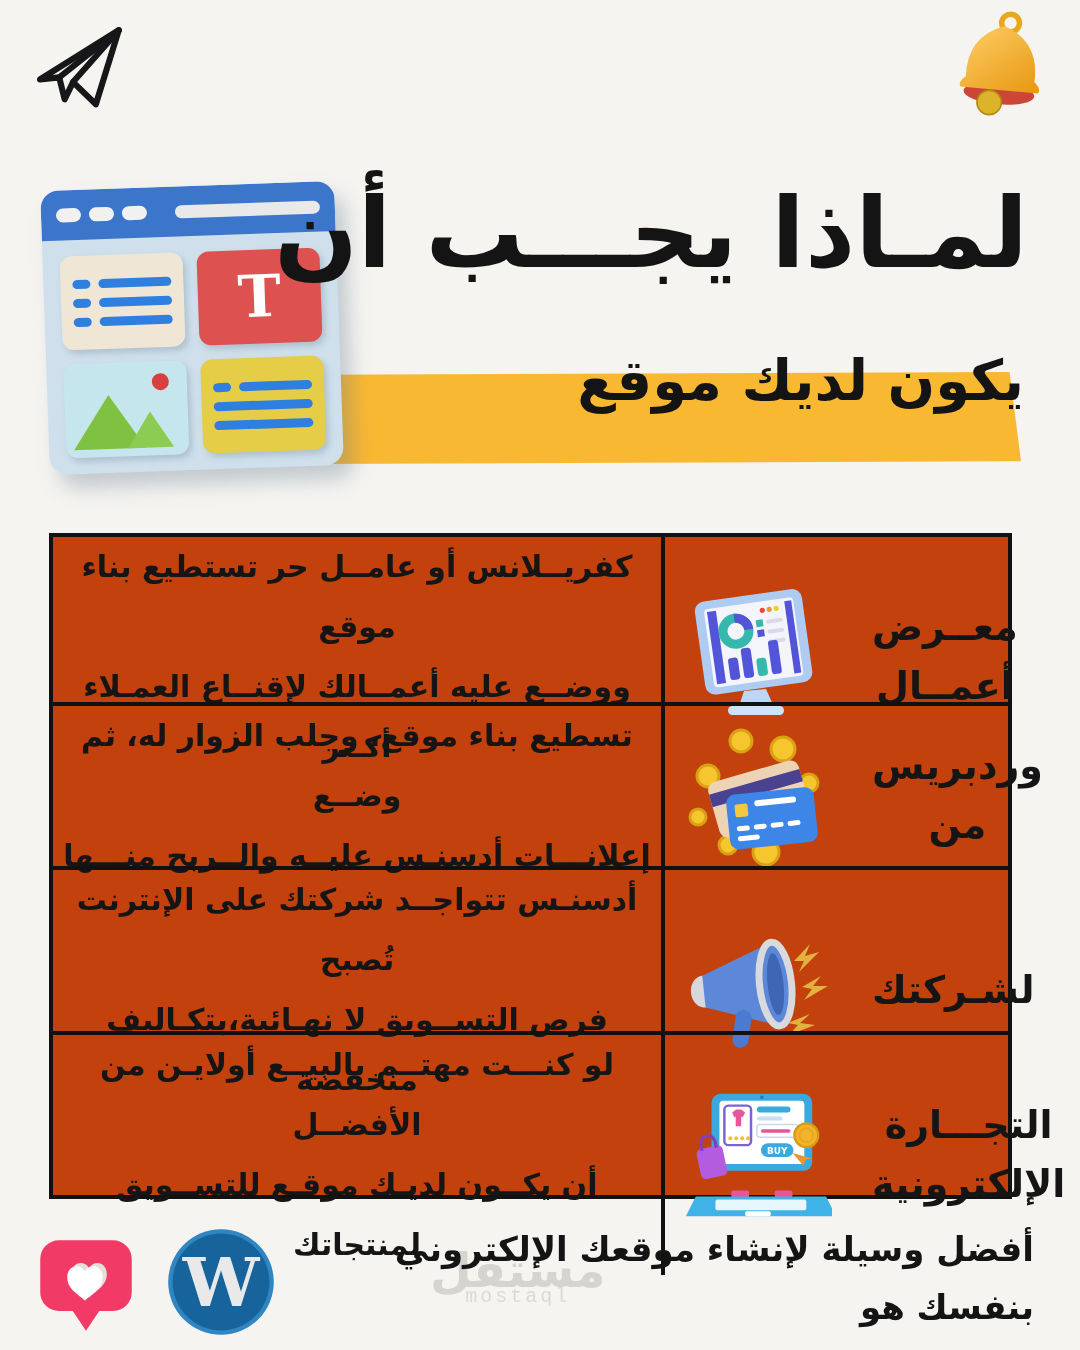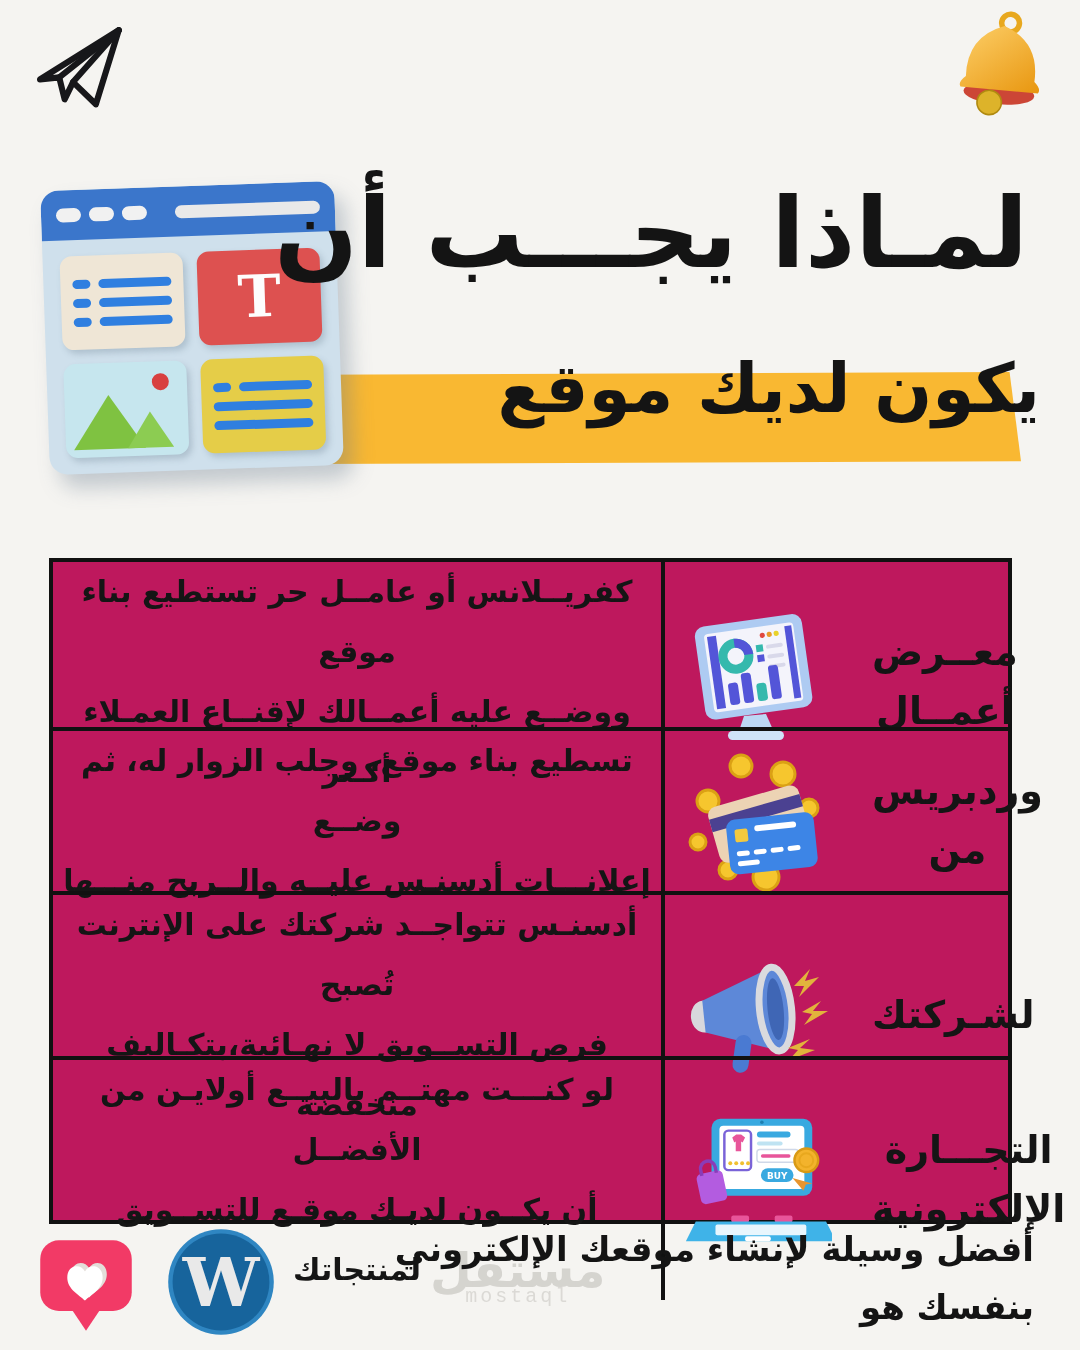--- a/index.html
+++ b/index.html
@@ -7,21 +7,21 @@
   .page { position:relative; width:1080px; height:1350px; margin:0 auto; background:#f5f4f1; overflow:hidden; }
 
   
   .plane { position:absolute; left:22px; top:14px; width:118px; height:112px; }
   .bell  { position:absolute; left:938px; top:8px; width:126px; height:122px; }
 
   
   .band { position:absolute; left:305px; top:372px; width:716px; height:92px; background:#F9B832; z-index:1;
           clip-path:polygon(0 3%, 98.4% 0, 100% 97%, 0.8% 100%); }
   .title1 { position:absolute; right:52px; top:172px; direction:rtl; font-size:98px; font-weight:bold; color:#141414; z-index:3; line-height:1.25; white-space:nowrap; }
-  .title2 { position:absolute; right:40px; top:344px; direction:rtl; font-size:68px; font-weight:bold; color:#141414; z-index:3; line-height:1.32; white-space:nowrap; }
+  .title2 { position:absolute; right:56px; top:344px; direction:rtl; font-size:56px; font-weight:bold; color:#141414; z-index:3; line-height:1.32; white-space:nowrap; }
 
   
   .bwin { position:absolute; left:45px; top:186px; width:294px; height:284px; transform:rotate(-2deg); z-index:2; }
   .bframe { width:100%; height:100%; background:#cfe0ec; border-radius:18px; overflow:hidden;
             box-shadow:10px 14px 20px rgba(100,120,140,0.35); }
   .bbar { height:50px; background:#3b76cb; display:flex; align-items:center; gap:8px; padding:0 15px; }
   .bdot { width:25px; height:14px; background:#f1f1f1; border-radius:8px; }
   .baddr { flex:1; height:13px; background:#e9e9e9; border-radius:7px; margin-left:20px; }
   .bbody { padding:16px 17px; display:grid; grid-template-columns:1fr 1fr; grid-template-rows:1fr 1fr; gap:14px;
            height:calc(100% - 50px); box-sizing:border-box; }
@@ -32,22 +32,22 @@
   .pill-l { flex:1; height:9px; background:#2f7fe0; border-radius:5px; }
   .card-text { background:#dd5150; display:flex; align-items:center; justify-content:center; color:#fdfdfd;
                font-family:"DejaVu Serif", serif; font-weight:bold; font-size:58px; }
   .card-img { background:#c6e6ee; position:relative; overflow:hidden; }
   .mt1 { position:absolute; bottom:8px; left:8px; width:0; height:0; border-left:36px solid transparent; border-right:36px solid transparent; border-bottom:54px solid #7fc241; }
   .mt2 { position:absolute; bottom:8px; left:62px; width:0; height:0; border-left:23px solid transparent; border-right:23px solid transparent; border-bottom:36px solid #8ccc52; }
   .dot-sun { position:absolute; top:12px; right:18px; width:17px; height:17px; border-radius:50%; background:#d8403f; }
   .card-lines { background:#e5cd48; display:flex; flex-direction:column; justify-content:center; gap:10px; padding:0 12px; }
 
   
-  .benefits { position:absolute; left:49px; top:558px; width:963px; height:666px; border:4px solid #111;
-              box-sizing:border-box; display:grid; grid-template-rows:repeat(4,1fr); background:#be185d; z-index:2; }
+  .benefits { position:absolute; left:49px; top:533px; width:963px; height:666px; border:4px solid #111;
+              box-sizing:border-box; display:grid; grid-template-rows:repeat(4,1fr); background:#c2410c; z-index:2; }
   .brow { display:grid; grid-template-columns:1fr 347px; min-height:0; }
   .brow + .brow { border-top:4px solid #111; }
   .cell-desc { display:flex; flex-direction:column; justify-content:center; align-items:center; direction:rtl;
                font-weight:bold; font-size:30px; line-height:2.0; color:#151515; padding:0 10px; text-align:center; }
   .cell-topic { border-left:4px solid #111; display:flex; align-items:center; padding:4px 8px 4px 4px; min-width:0; }
   .icon-wrap { flex:0 0 168px; display:flex; align-items:center; justify-content:center; }
   .topic-label { flex:1; text-align:center; direction:rtl; font-weight:bold; font-size:38px; line-height:1.55; color:#151515;margin-left:35px; }
 
   
   .heart { position:absolute; left:34px; top:1234px; width:104px; height:104px; }

